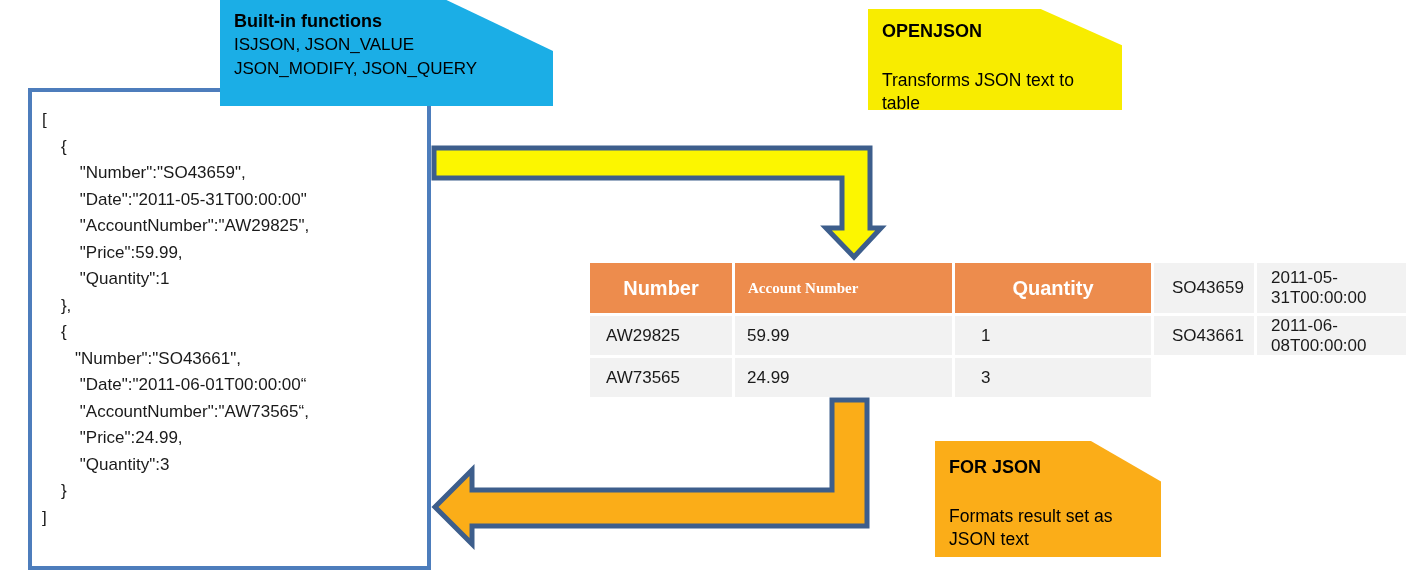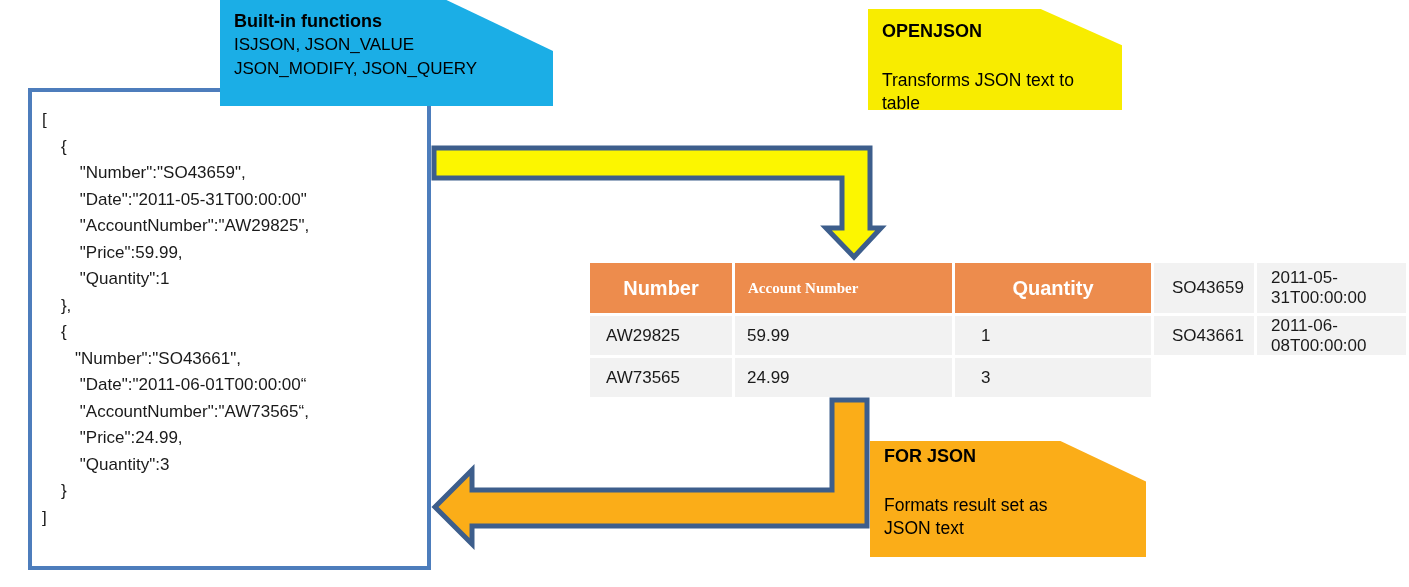--- a/index.html
+++ b/index.html
@@ -54,25 +54,25 @@
     padding: 9px 14px 0 14px;
   }
   .callout-yellow {
     left: 868px; top: 9px;
     width: 254px; height: 101px;
     background: #f8ec00;
     clip-path: polygon(0 0, 68% 0, 100% 36%, 100% 100%, 0 100%);
     padding: 10px 14px 0 14px;
   }
   .callout-orange {
-    left: 870px; top: 441px;
-    width: 276px; height: 116px;
+    left: 935px; top: 441px;
+    width: 226px; height: 116px;
     background: #fbad18;
     clip-path: polygon(0 0, 69% 0, 100% 35%, 100% 100%, 0 100%);
-    padding: 3px 14px 0 14px;
+    padding: 14px 14px 0 14px;
   }
   .callout-title {
     font-weight: bold;
     font-size: 18px;
     line-height: 24px;
   }
   .callout-line {
     font-size: 17px;
     line-height: 24px;
   }

